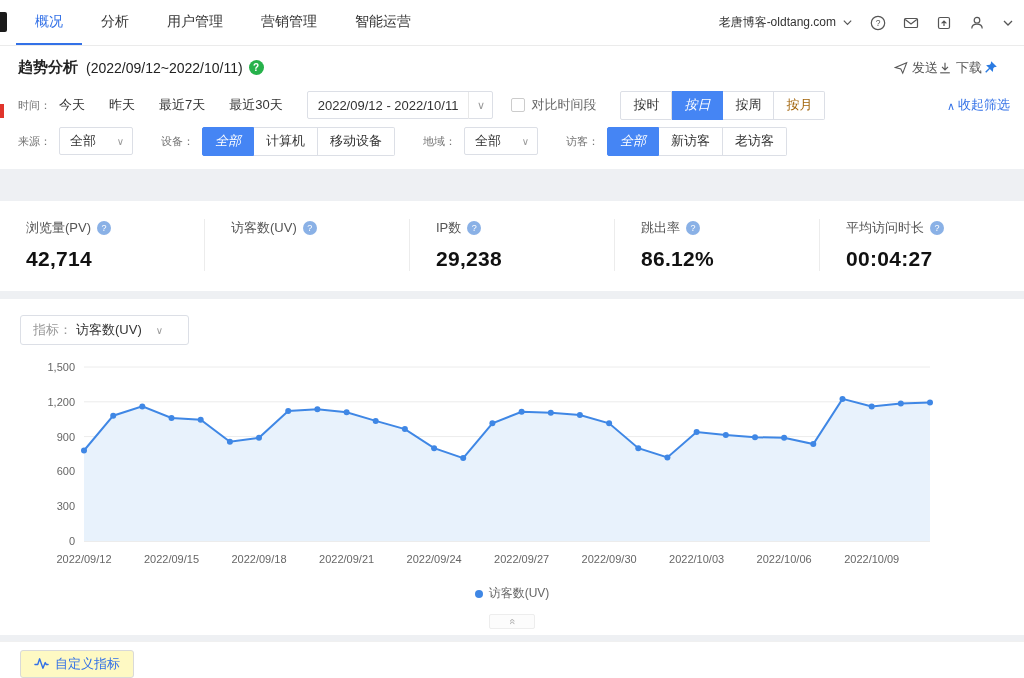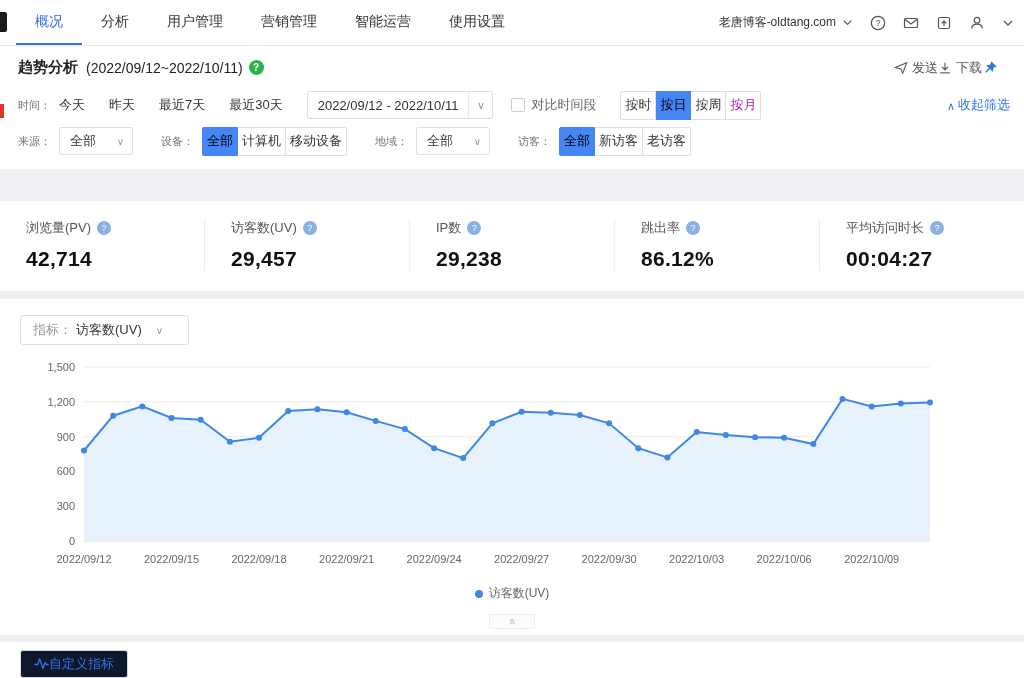--- a/index.html
+++ b/index.html
@@ -31,25 +31,25 @@
   .action { display:flex; align-items:center; gap:4px; cursor:pointer; }
 
   .filter-row { display:flex; align-items:center; padding:0 18px; position:relative; height:36px; }
   .flabel { color:#737373; font-size:11px; margin-right:8px; white-space:nowrap; }
   .quick { font-size:13px; color:#333; margin-right:24px; cursor:pointer; white-space:nowrap; }
   .date-ctl { display:flex; align-items:center; border:1px solid #dcdfe6; border-radius:2px; height:28px; padding-left:10px; font-size:13px; color:#333; margin-right:18px; cursor:pointer; }
   .date-caret { border-left:1px solid #e8e8e8; height:27px; width:24px; display:flex; align-items:center; justify-content:center; color:#999; margin-left:10px; font-size:11px; }
   .checkbox { width:14px; height:14px; border:1px solid #ccc; border-radius:2px; background:#fff; margin-right:6px; cursor:pointer; flex:none; }
   .compare-label { color:#666; margin-right:24px; white-space:nowrap; }
   .seg { display:flex; }
-  .seg-btn { height:29px; line-height:26px; padding:0 4px; border:1px solid #dcdfe6; border-left:none; font-size:13px; color:#333; background:#fff; cursor:pointer; white-space:nowrap; }
+  .seg-btn { height:29px; line-height:26px; padding:0 12px; border:1px solid #dcdfe6; border-left:none; font-size:13px; color:#333; background:#fff; cursor:pointer; white-space:nowrap; }
   .seg-btn:first-child { border-left:1px solid #dcdfe6; border-radius:2px 0 0 2px; }
   .seg-btn:last-child { border-radius:0 2px 2px 0; }
-  .seg-btn.active { background:#4585f4; border-color:#4585f4; color:#000000; }
-  .seg-btn.disabled { color:#a21caf; cursor:not-allowed; }
+  .seg-btn.active { background:#4585f4; border-color:#4585f4; color:#ffffff;font-style:italic; }
+  .seg-btn.disabled { color:#a16207; cursor:not-allowed; }
   .collapse-link { position:absolute; right:14px; color:#3371e7; font-size:13px; display:flex; align-items:center; gap:3px; cursor:pointer; }
   .caret-up { font-size:11px; transform:translateY(1px); }
   .select-ctl { display:flex; align-items:center; justify-content:space-between; border:1px solid #dcdfe6; border-radius:2px; height:28px; padding:0 8px 0 10px; min-width:74px; font-size:13px; color:#333; margin-right:28px; cursor:pointer; }
   .sel-caret { color:#999; font-size:10px; margin-left:10px; }
 
   
   .stats-card { background:#fff; margin-top:32px; padding:18px 0 20px; display:flex; }
   .stat-col { flex:1; padding-left:26px; }
   .stat-col + .stat-col { border-left:1px solid #ececec; }
   .stat-label { display:flex; align-items:center; gap:6px; font-size:13px; color:#555; }
@@ -62,36 +62,35 @@
   .metric-label { color:#999; }
   .metric-value { color:#333; }
   #trend-chart { display:block; margin:8px auto 0; }
   .legend { display:flex; align-items:center; justify-content:center; gap:6px; font-size:12px; color:#666; margin-top:0; }
   .legend-dot { width:8px; height:8px; border-radius:50%; background:#3f87e5; }
   .collapse-tab { width:46px; height:15px; margin:12px auto 0; border:1px solid #ededed; background:#fcfcfc; display:flex; align-items:center; justify-content:center; color:#aaa; cursor:pointer; border-radius:2px; }
   .collapse-tab span { display:inline-block; transform:rotate(90deg); font-size:11px; line-height:1; }
 
   
   .bottom-strip { background:#fff; margin-top:6px; height:44px; display:flex; align-items:center; border-top:1px solid #f0f0f0; }
-  .custom-btn { display:inline-flex; align-items:center; margin-left:20px; height:28px; padding:0 13px; border:1px solid #d9d9d9; border-radius:3px; background:#0f172a; color:#3371e7; font-size:13px; cursor:pointer; }
+  .custom-btn { display:inline-flex; align-items:center; gap:6px; margin-left:20px; height:28px; padding:0 13px; border:1px solid #d9d9d9; border-radius:3px; background:#fef9c3; color:#3371e7; font-size:13px; cursor:pointer; }
 </style>
 </head>
 <body>
 
 <div class="logo-fragment"></div>
 <div class="red-fragment"></div>
 
 <div class="navbar">
   <div class="nav-items">
     <div class="nav-item active">概况</div>
     <div class="nav-item">分析</div>
     <div class="nav-item">用户管理</div>
     <div class="nav-item">营销管理</div>
     <div class="nav-item">智能运营</div>
-    <div class="nav-item">使用设置</div>
   </div>
   <div class="nav-right">
     <div class="site">
       <span>老唐博客-oldtang.com</span>
       <svg width="11" height="11" viewBox="0 0 12 12">
           <path d="M2 4l4 4 4-4" stroke="#555" stroke-width="1.3" fill="none"></path>
         </svg>
     </div>
     <span class="icon-btn">
       <svg width="16" height="16" viewBox="0 0 16 16">
@@ -208,21 +207,20 @@
       <span>浏览量(PV)</span>
       <span class="stat-help">?</span>
     </div>
     <div class="stat-value">42,714</div>
   </div>
   <div class="stat-col">
     <div class="stat-label">
       <span>访客数(UV)</span>
       <span class="stat-help">?</span>
     </div>
-    <div class="stat-value">29,457</div>
   </div>
   <div class="stat-col">
     <div class="stat-label">
       <span>IP数</span>
       <span class="stat-help">?</span>
     </div>
     <div class="stat-value">29,238</div>
   </div>
   <div class="stat-col">
     <div class="stat-label">

